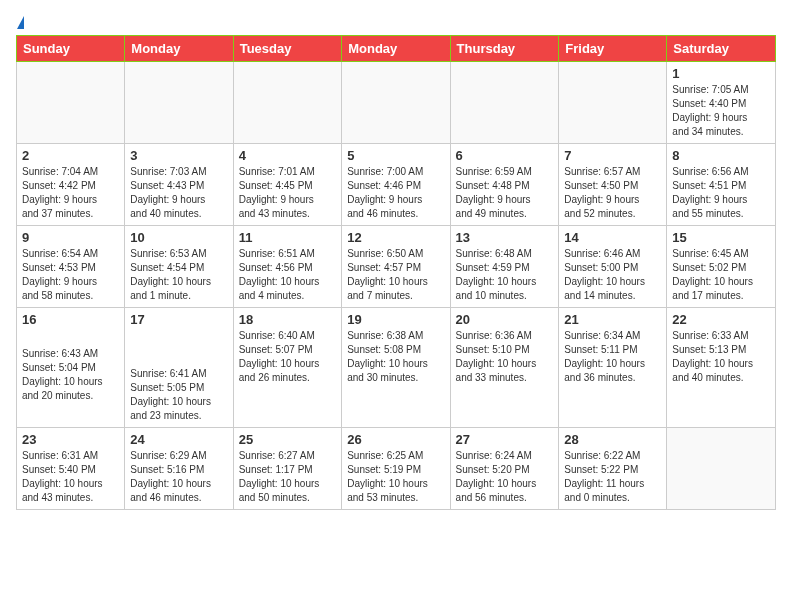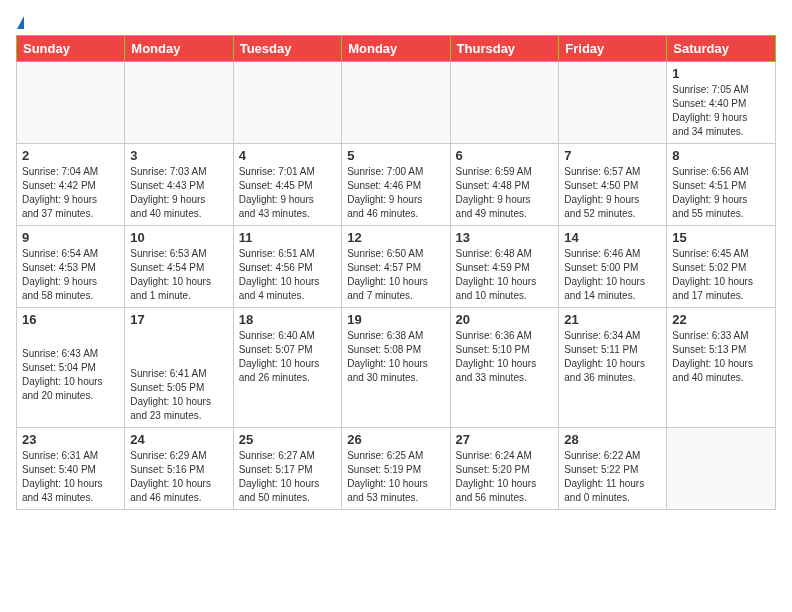--- a/index.html
+++ b/index.html
@@ -306,21 +306,21 @@
         <td>
           <span class="day-num">24</span>
           <div class="day-info" style="white-space: pre-line;">Sunrise: 6:29 AM
 Sunset: 5:16 PM
 Daylight: 10 hours
 and 46 minutes.</div>
         </td>
         <td>
           <span class="day-num">25</span>
           <div class="day-info" style="white-space: pre-line;">Sunrise: 6:27 AM
-Sunset: 5:17 PM
+Sunset: 1:17 PM
 Daylight: 10 hours
 and 50 minutes.</div>
         </td>
         <td>
           <span class="day-num">26</span>
           <div class="day-info" style="white-space: pre-line;">Sunrise: 6:25 AM
 Sunset: 5:19 PM
 Daylight: 10 hours
 and 53 minutes.</div>
         </td>

